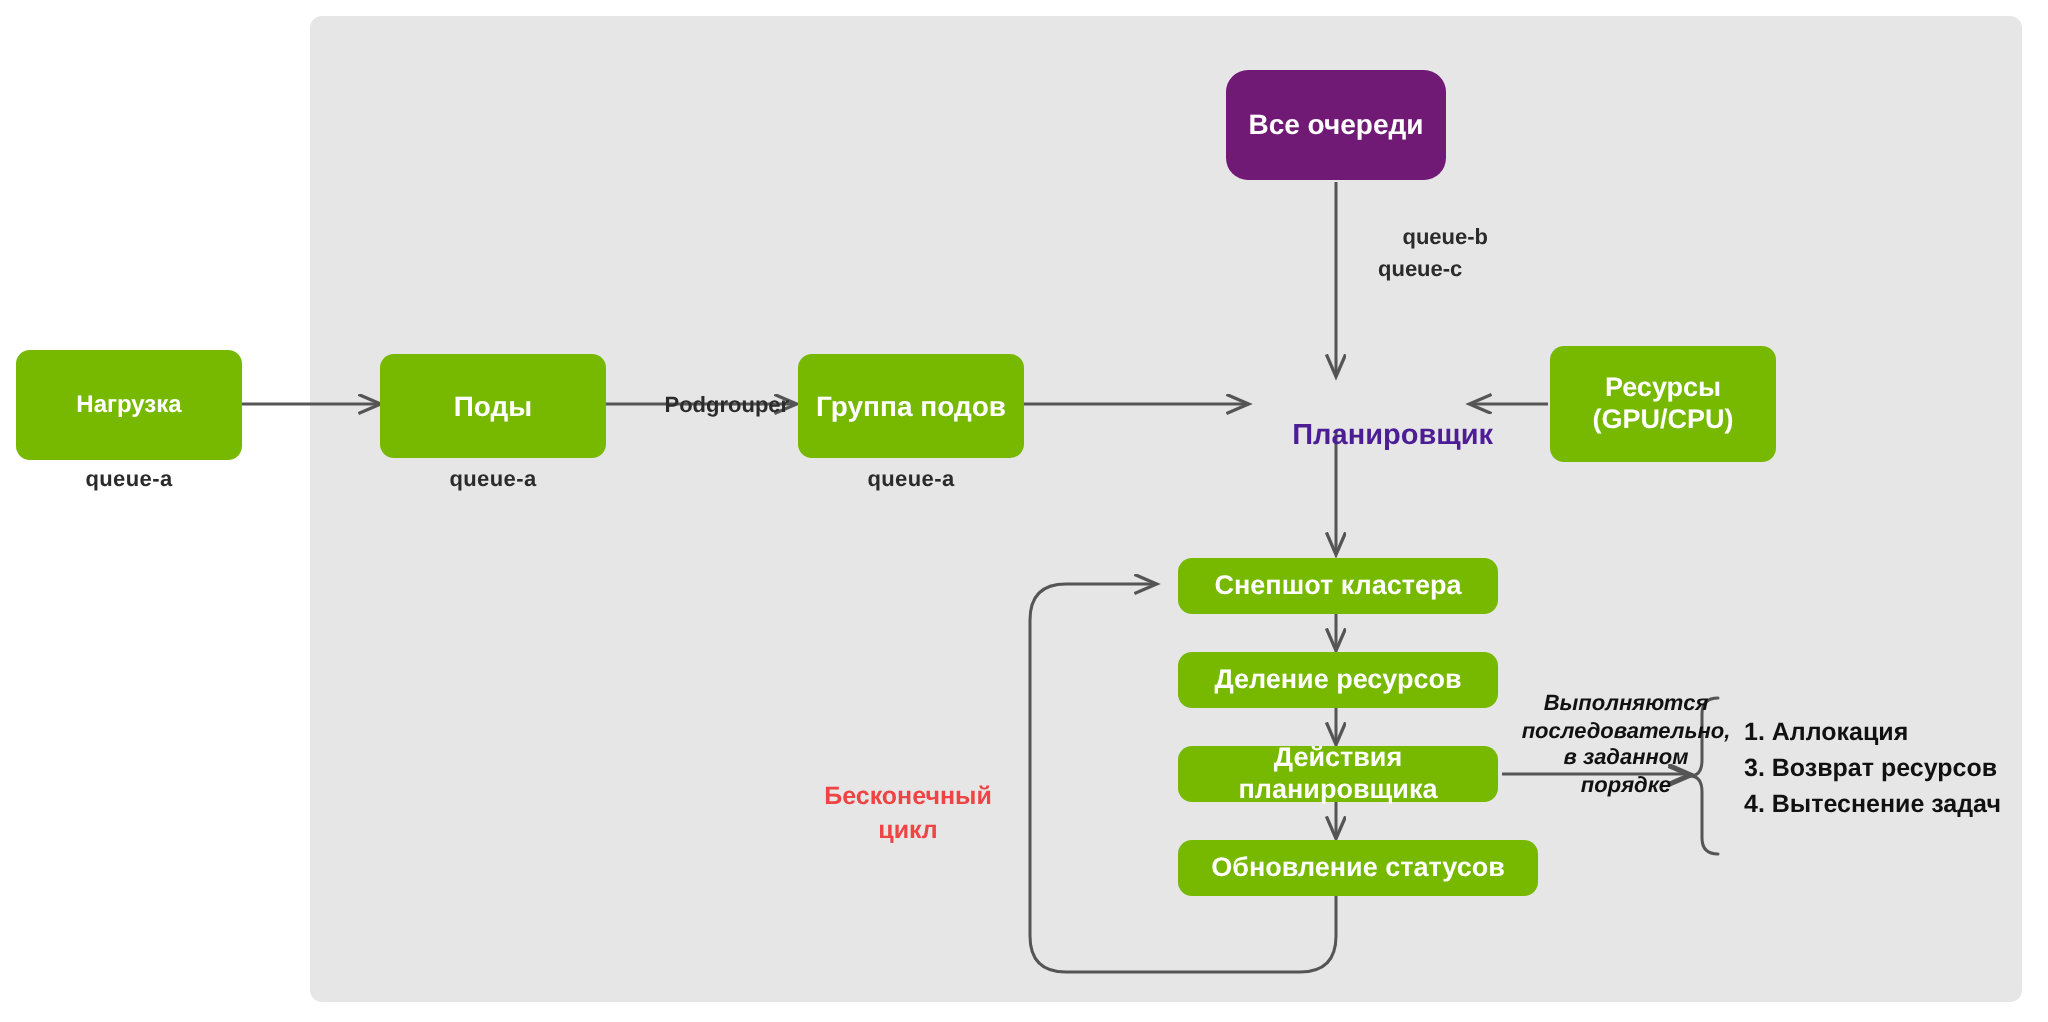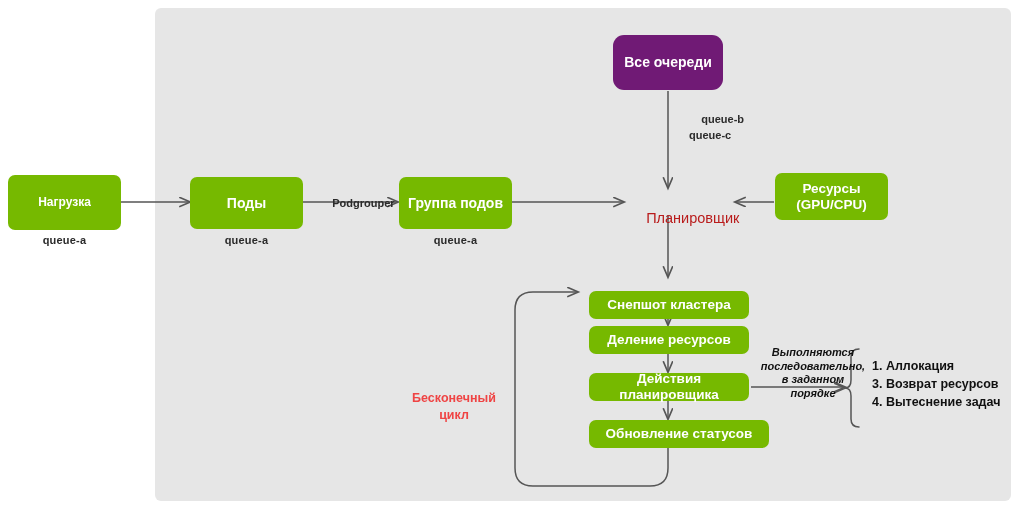--- a/index.html
+++ b/index.html
@@ -39,22 +39,22 @@
     color: #ffffff;
     font-weight: bold;
     border-radius: 7px;
     line-height: 1.15;
   }
   .node.green { background: #76b900; }
   .node.gray  { background: #701a75; border-radius: 11px; }
 
   .plain-label {
     position: absolute;
-    color: #b91c1c;
-    font-weight: normal;
+    color: #4c1d95;
+    font-weight: bold;
     white-space: pre;
   }
   .sub-label {
     position: absolute;
     color: #2b2b2b;
     font-weight: bold;
     font-size: 11px;
     text-align: center;
     letter-spacing: .2px;
   }
@@ -144,30 +144,30 @@
   </div>
 
   <div class="node green" style="left:399px; top:177px; width:113px; height:52px; font-size:14px;">
     <span>Группа подов</span>
   </div>
 
   <div class="node gray" style="left:613px; top:35px; width:110px; height:55px; font-size:14px;">
     <span>Все очереди</span>
   </div>
 
-  <div class="node green" style="left:775px; top:173px; width:113px; height:47px; font-size:13.5px; white-space:pre-line;">
+  <div class="node green" style="left:775px; top:173px; width:113px; height:58px; font-size:13.5px; white-space:pre-line;">
     <span>Ресурсы
 (GPU/CPU)</span>
   </div>
 
   <div class="plain-label" style="left:630px; top:194px; font-size:14.5px;">
     <span>Планировщик</span>
   </div>
 
-  <div class="node green" style="left:589px; top:279px; width:160px; height:28px; font-size:13.5px;margin-top:12px;">
+  <div class="node green" style="left:589px; top:279px; width:160px; height:28px; font-size:13.5px;">
     <span>Снепшот кластера</span>
   </div>
 
   <div class="node green" style="left:589px; top:326px; width:160px; height:28px; font-size:13.5px;">
     <span>Деление ресурсов</span>
   </div>
 
   <div class="node green" style="left:589px; top:373px; width:160px; height:28px; font-size:13.5px;">
     <span>Действия планировщика</span>
   </div>

